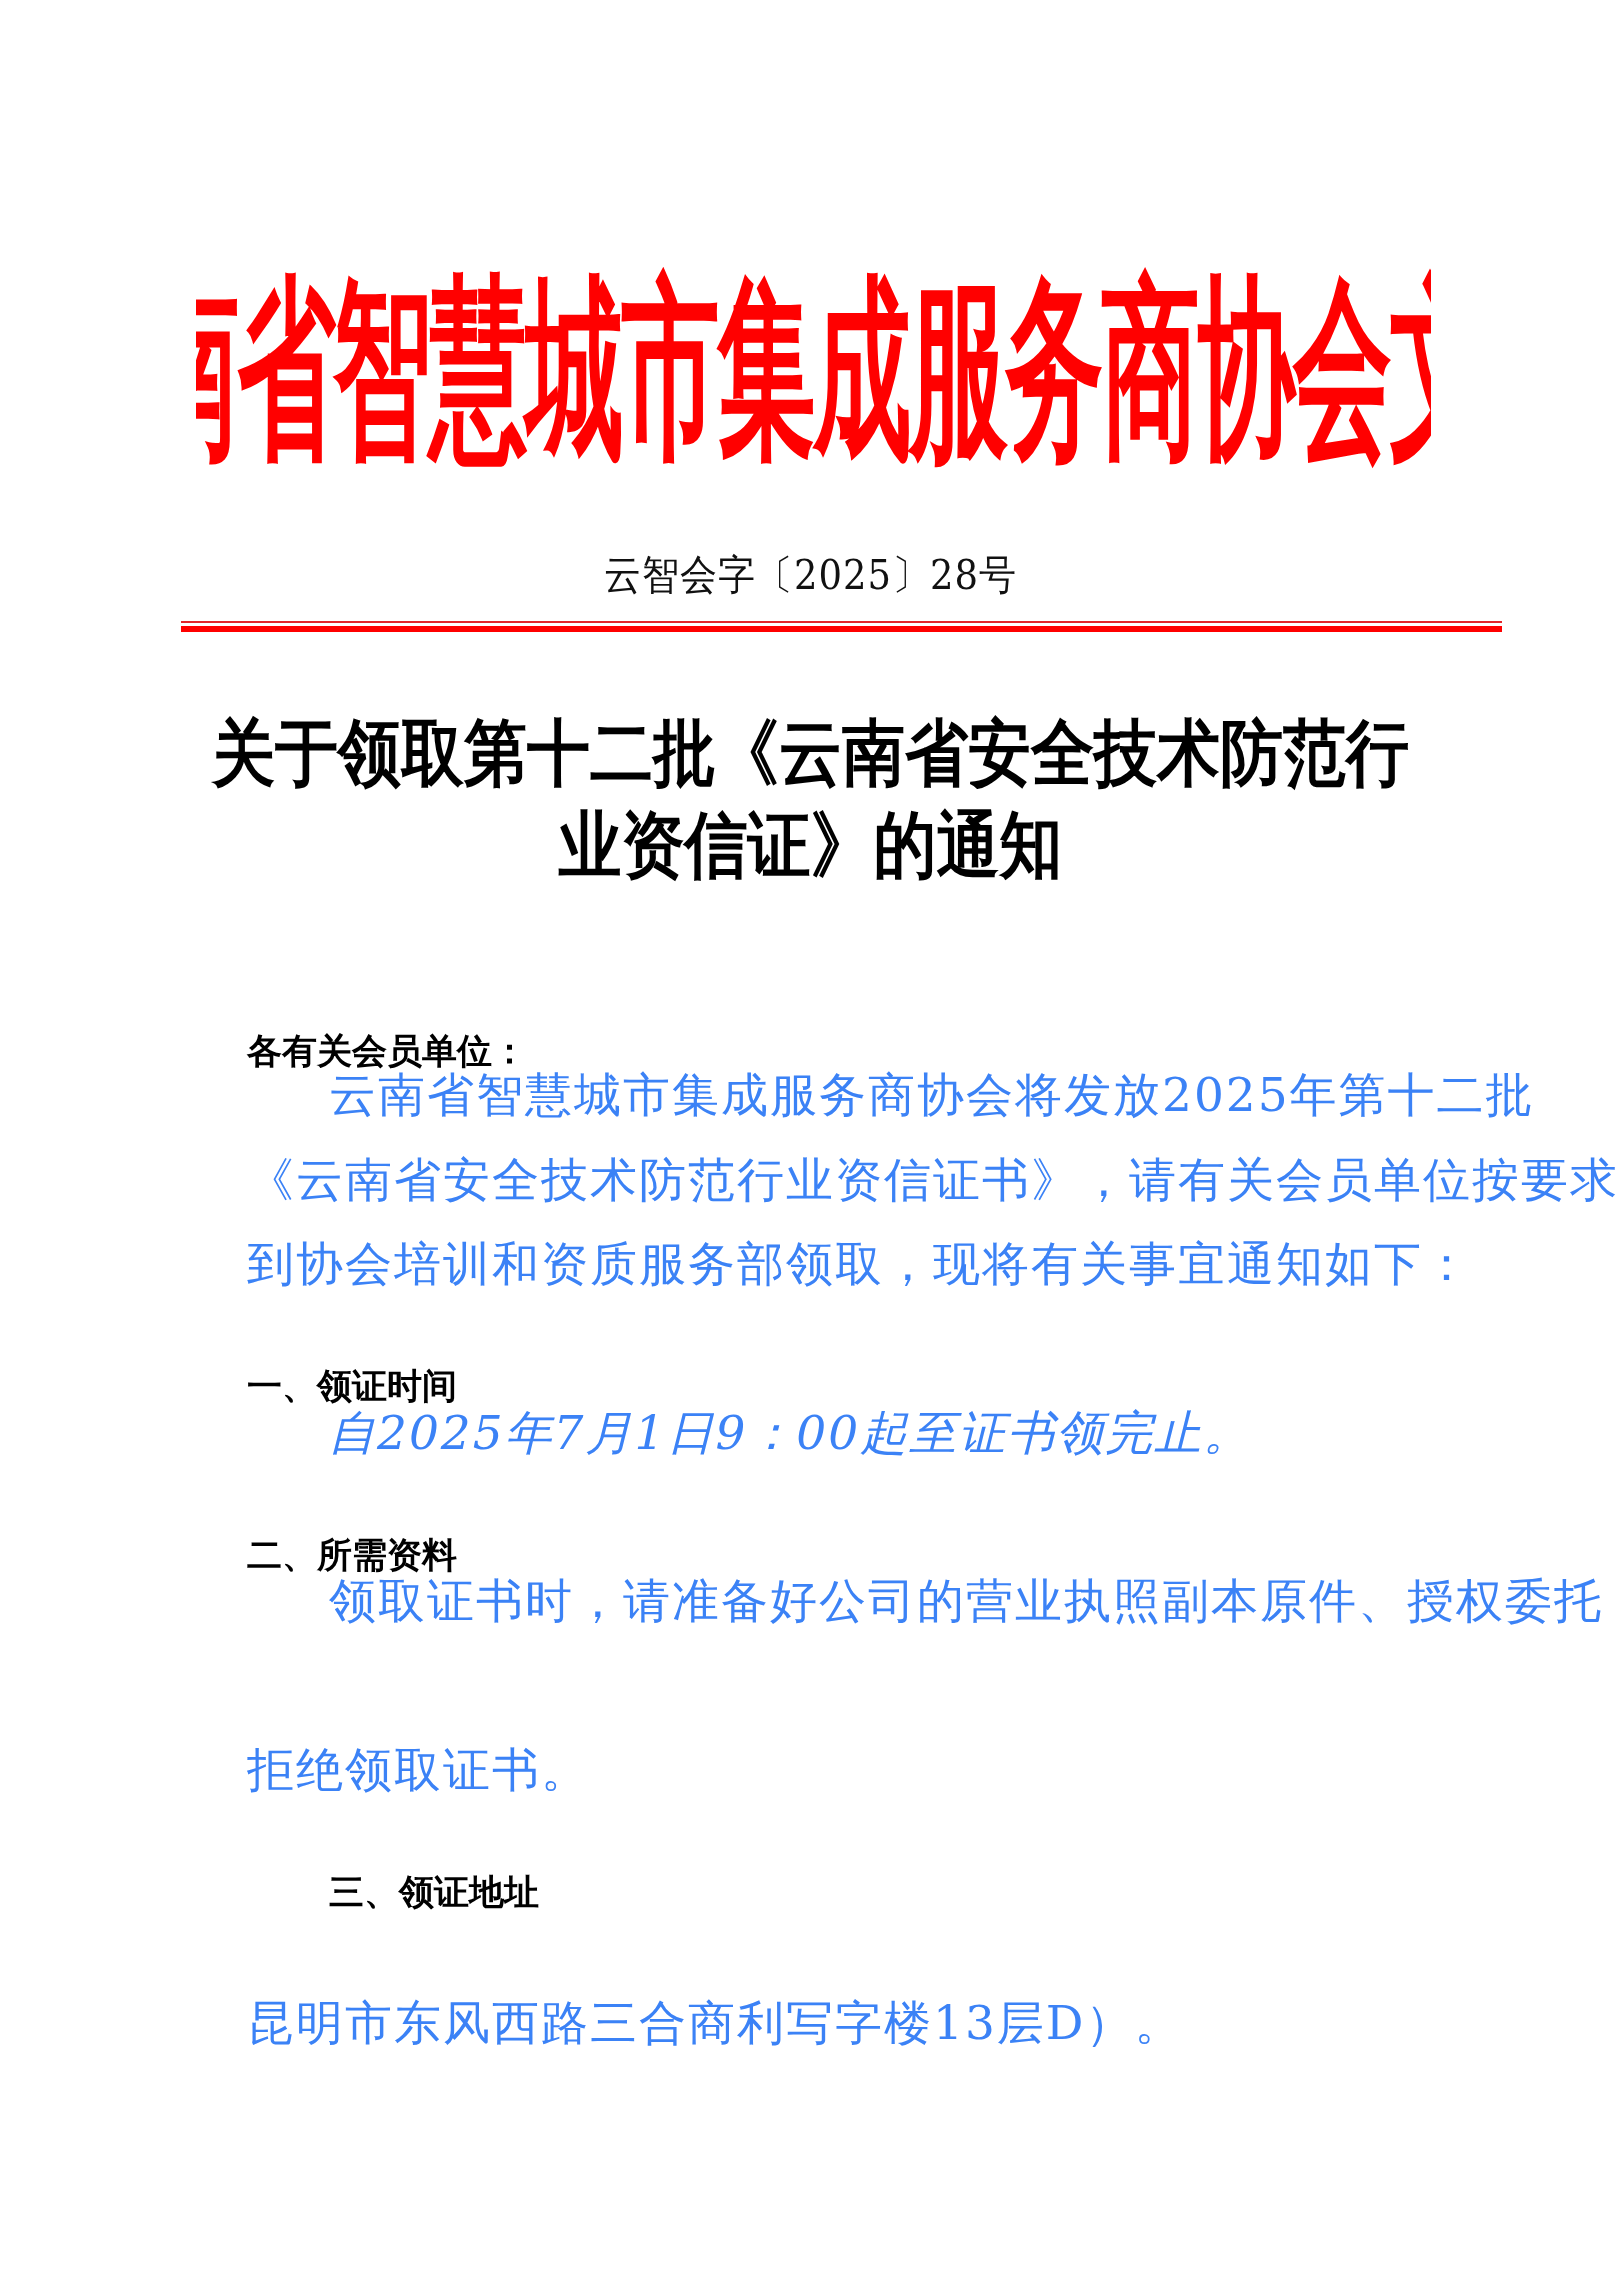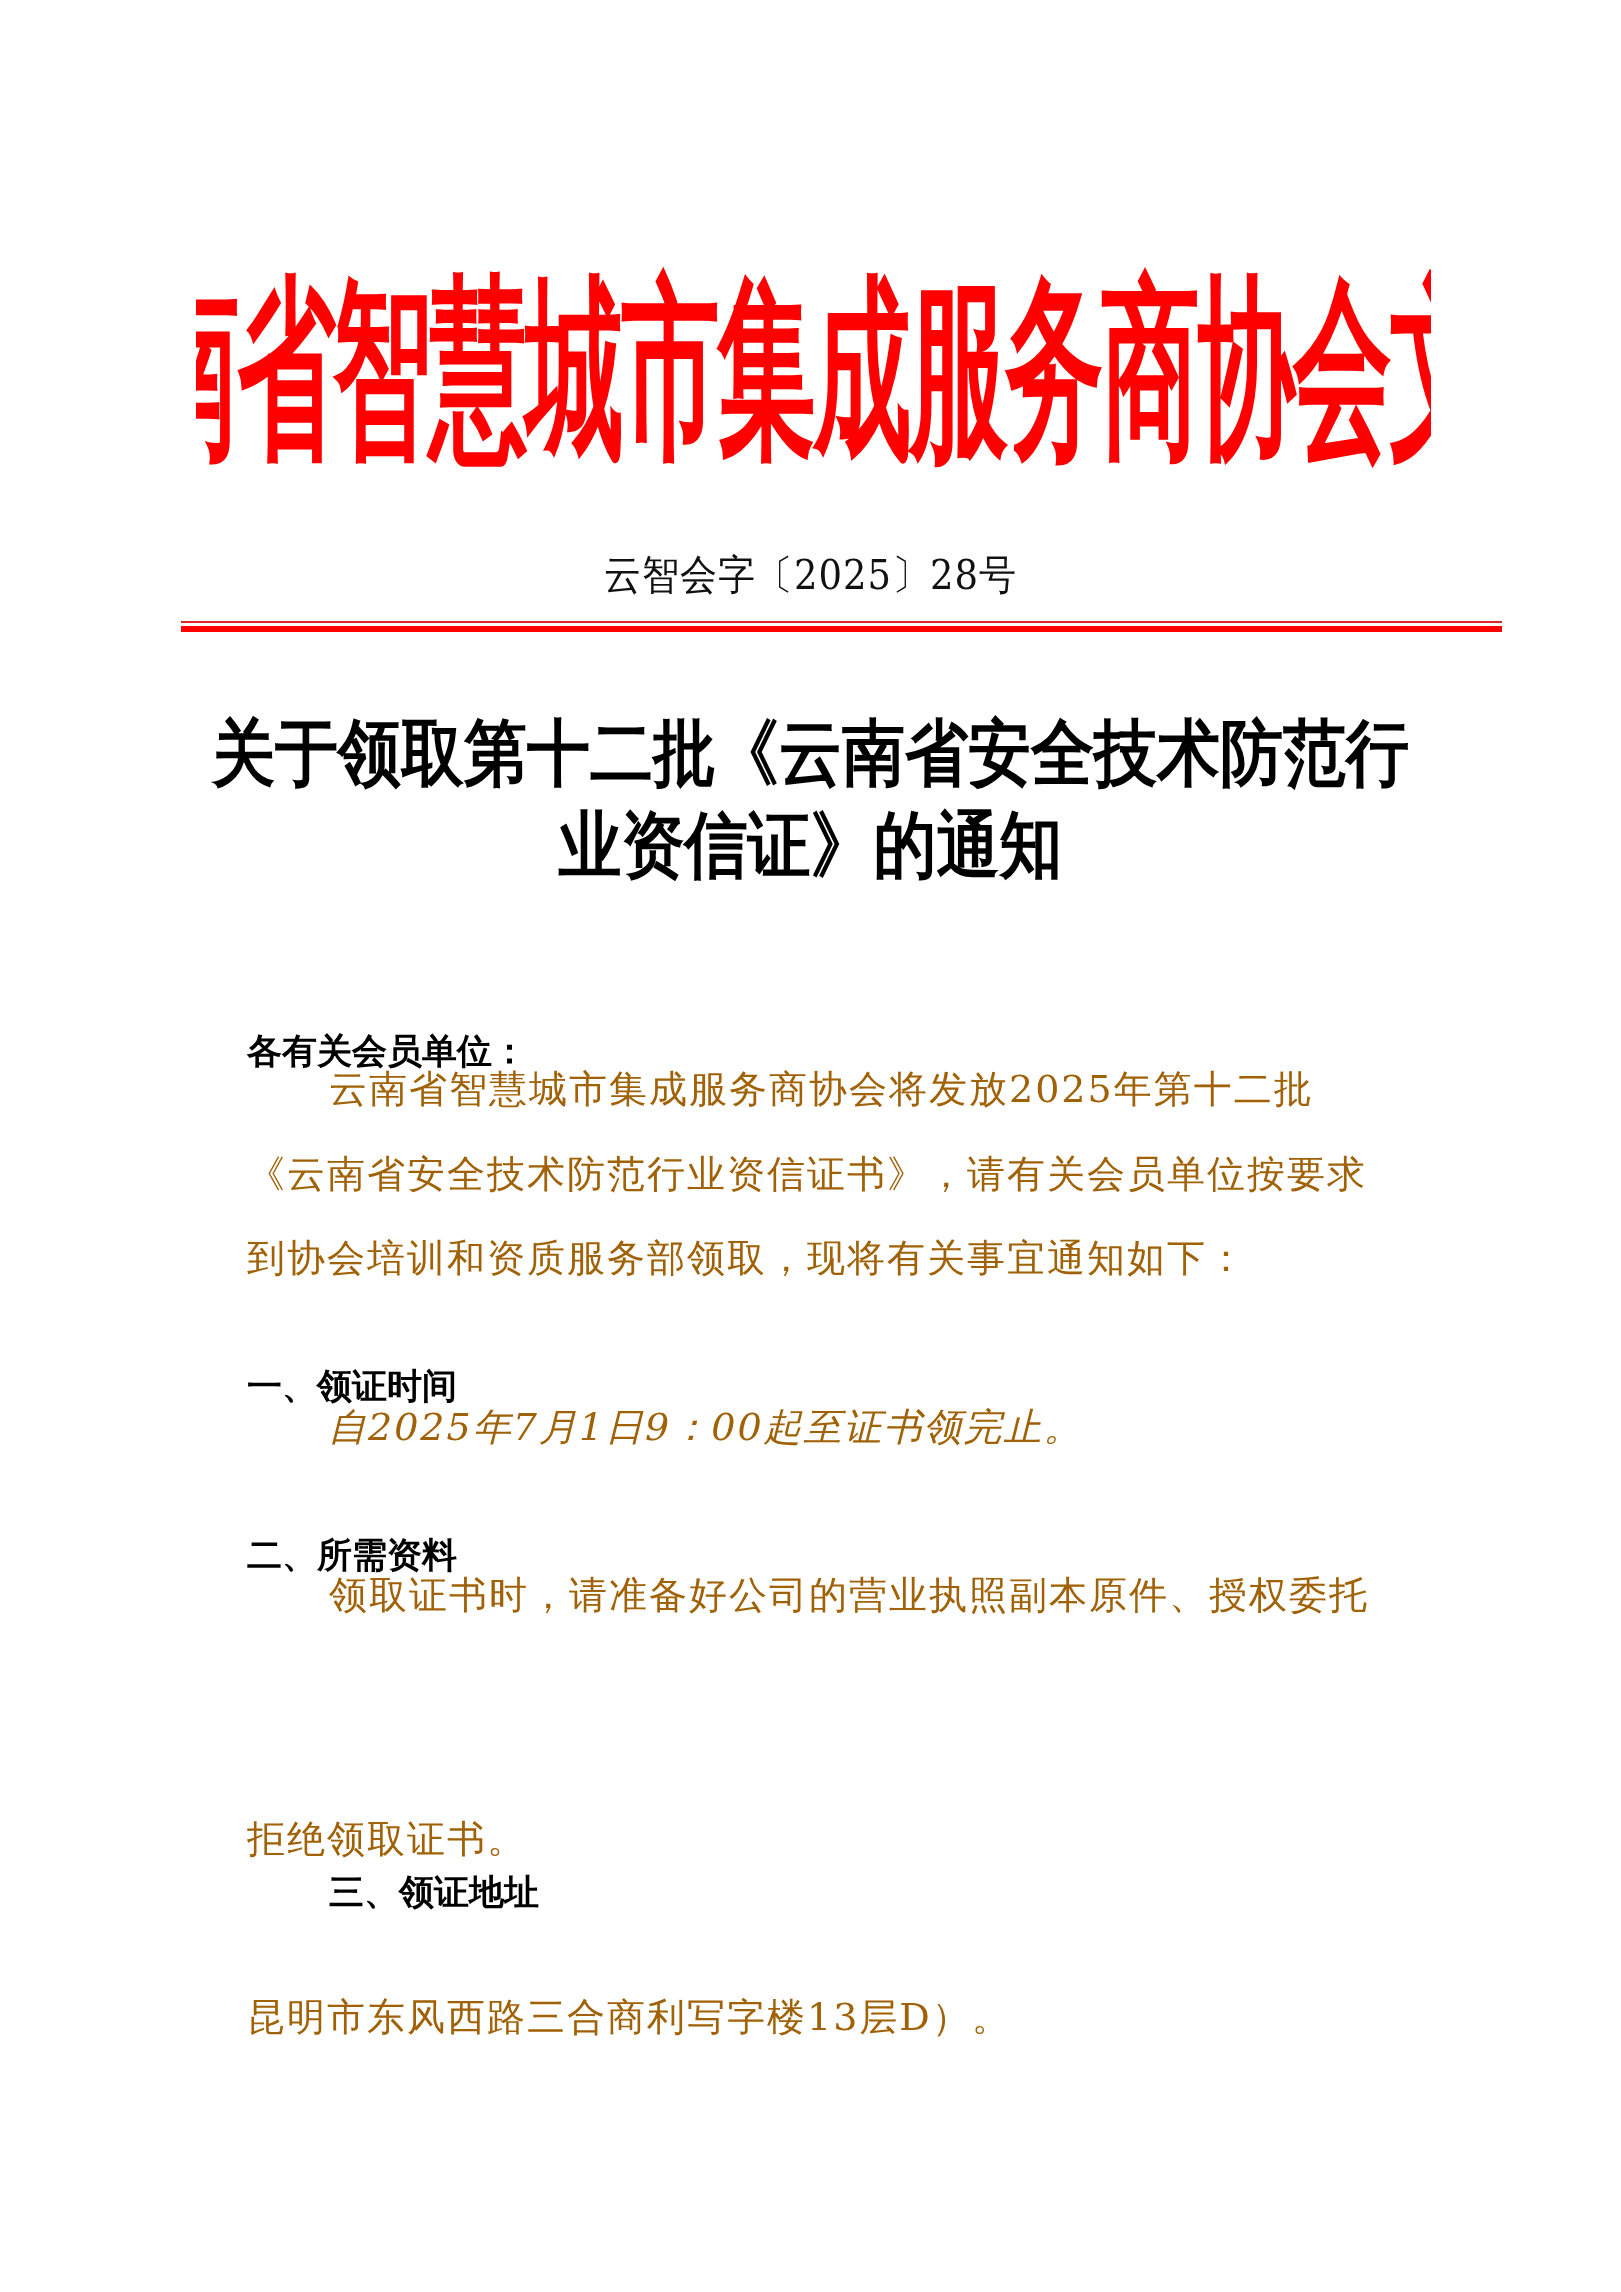--- a/index.html
+++ b/index.html
@@ -98,22 +98,22 @@
       font-weight: bold;
       font-size: 35px;
       color: #000000;
       position: absolute;
       white-space: nowrap;
       margin-top: 46px;
     }
     .para-line {
       position: absolute;
       font-family: "DejaVu Serif", "Liberation Serif", serif;
-      font-size: 38px;
-      color: #a16207;
+      font-size: 47px;
+      color: #3b82f6;
       white-space: nowrap;
       letter-spacing: 2px;
     }
   </style>
 </head>
 <body>
 
 <div class="page">
 
   <div class="org-header">
@@ -136,19 +136,19 @@
 
   <div class="para-line" style="left:329px; top:1064px;">云南省智慧城市集成服务商协会将发放2025年第十二批</div>
   <div class="para-line" style="left:247px; top:1149px;">《云南省安全技术防范行业资信证书》，请有关会员单位按要求</div>
   <div class="para-line" style="left:247px; top:1233px;">到协会培训和资质服务部领取，现将有关事宜通知如下：</div>
 
   <div class="bold-line" style="left:247px; top:1317px;">一、领证时间</div>
   <div class="para-line" style="left:328px; top:1402px;font-style:italic;">自2025年7月1日9：00起至证书领完止。</div>
 
   <div class="bold-line" style="left:247px; top:1486px;">二、所需资料</div>
   <div class="para-line" style="left:329px; top:1570px;">领取证书时，请准备好公司的营业执照副本原件、授权委托</div>
-  <div class="para-line" style="left:247px; top:1814px;">拒绝领取证书。</div>
+  <div class="para-line" style="left:247px; top:1739px;">拒绝领取证书。</div>
 
   <div class="bold-line" style="left:329px; top:1823px;">三、领证地址</div>
   <div class="para-line" style="left:247px; top:1992px;">昆明市东风西路三合商利写字楼13层D）。</div>
 
 </div>
 
 
 </body></html>

